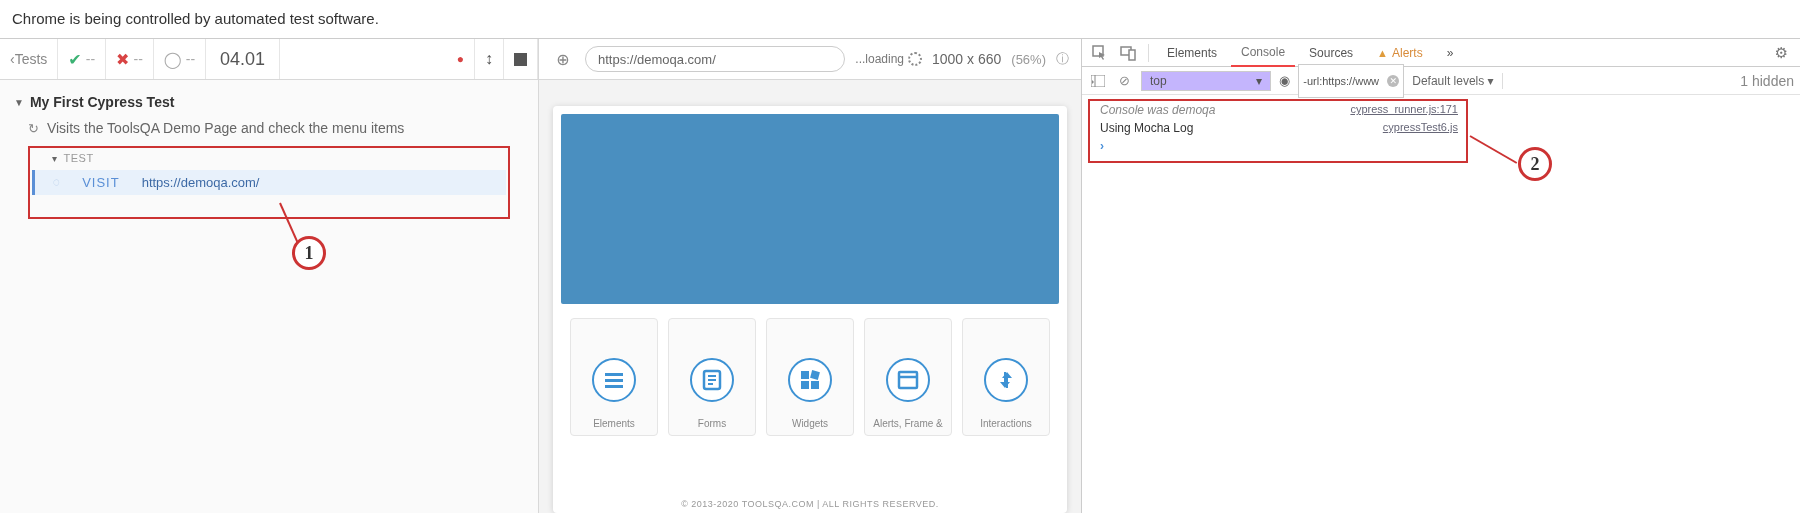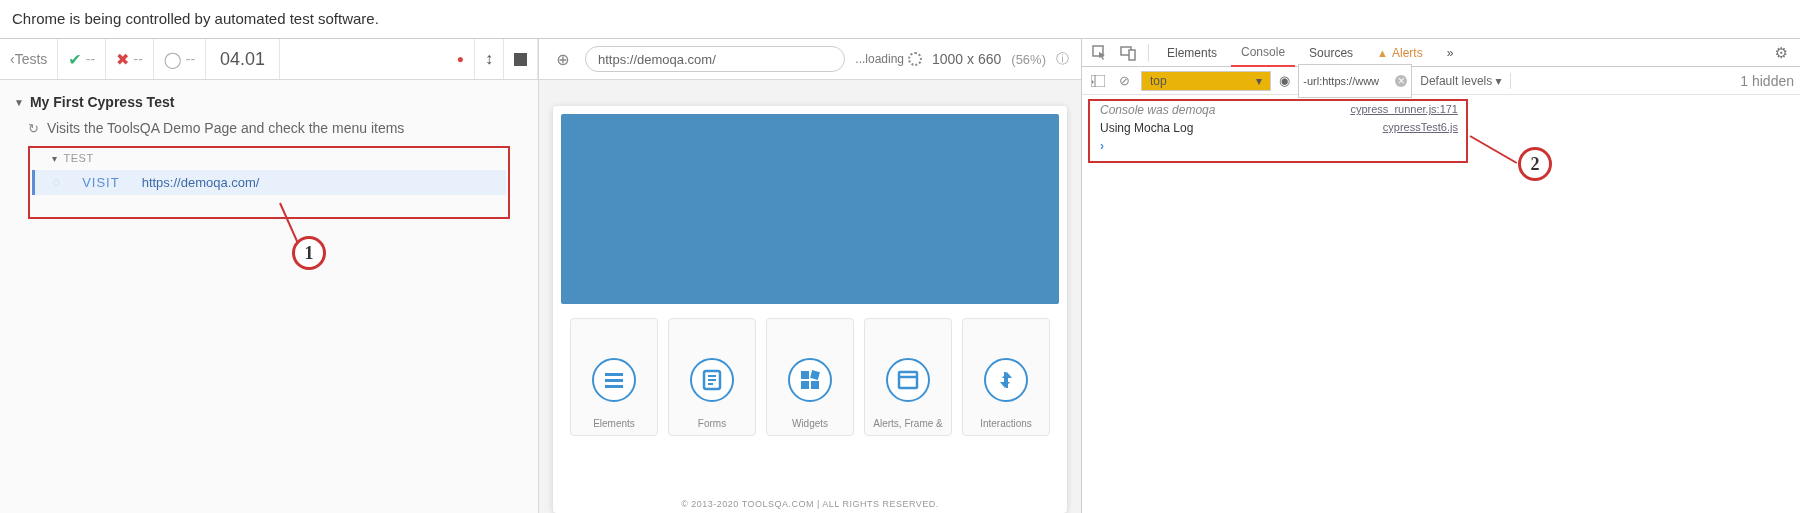--- a/index.html
+++ b/index.html
@@ -65,23 +65,23 @@
 .dt-tabs { height: 28px; display: flex; align-items: center; border-bottom: 1px solid #ccc; padding: 0 6px; gap: 4px; }
 .dt-ico { color: #888; padding: 0 4px; font-size: 13px; }
 .dt-tab { padding: 6px 10px; color: #555; cursor: pointer; }
 .dt-tab.active { border-bottom: 2px solid #ef4444; color: #737373; }
 .dt-tab.net { color: #d88b3a; display: flex; align-items: center; gap: 4px; }
 .dt-gear { margin-left: auto; color: #777; font-size: 15px; padding: 0 6px; }
 .warn-tri { color: #e09c3c; font-size: 11px; }
 
 .dt-filter { height: 28px; display: flex; align-items: center; border-bottom: 1px solid #e2e2e2; padding: 0 6px; gap: 8px; }
 .dt-filter .btn { color: #888; font-size: 13px; padding: 0 3px; }
-.dt-filter .sel { border: 1px solid #ccc; padding: 2px 8px; color: #555; font-size: 12px; background: #eab308; min-width: 130px; display: flex; align-items: center; justify-content: space-between; }
+.dt-filter .sel { border: 1px solid #ccc; padding: 2px 8px; color: #555; font-size: 12px; background: #c4b5fd; min-width: 130px; display: flex; align-items: center; justify-content: space-between; }
 .dt-filter .eye { color: #666; font-size: 13px; }
-.dt-filter .url-filt { border: 1px solid #ccc; padding: 10px 4px; width: 114px; color: #555; font-size: 11px; display: flex; align-items: center; justify-content: space-between; background: #fff; }
+.dt-filter .url-filt { border: 1px solid #ccc; padding: 10px 4px; width: 106px; color: #555; font-size: 11px; display: flex; align-items: center; justify-content: space-between; background: #fff; }
 .dt-filter .url-filt .x { background: #bbb; color: #fff; border-radius: 50%; width: 12px; height: 12px; font-size: 9px; display: inline-flex; align-items: center; justify-content: center; }
 .dt-filter .lvl { color: #666; font-size: 12px; white-space: nowrap; }
 .dt-filter .hidden-ct { color: #888; font-size: 14px; white-space: nowrap; margin-left: auto; }
 
 .dt-console { flex: 1; position: relative; font-family: Menlo, Consolas, monospace; font-size: 12px; }
 .cons-box { position: absolute; top: 4px; left: 6px; width: 380px; border: 2px solid #c33; padding-bottom: 6px; }
 .cons-line { display: flex; justify-content: space-between; padding: 2px 8px 2px 10px; }
 .cons-line.it { font-style: italic; color: #888; }
 .cons-line .src { color: #667; text-decoration: underline; font-style: normal; font-size: 11px; }
 .cons-line.norm { color: #333; }

